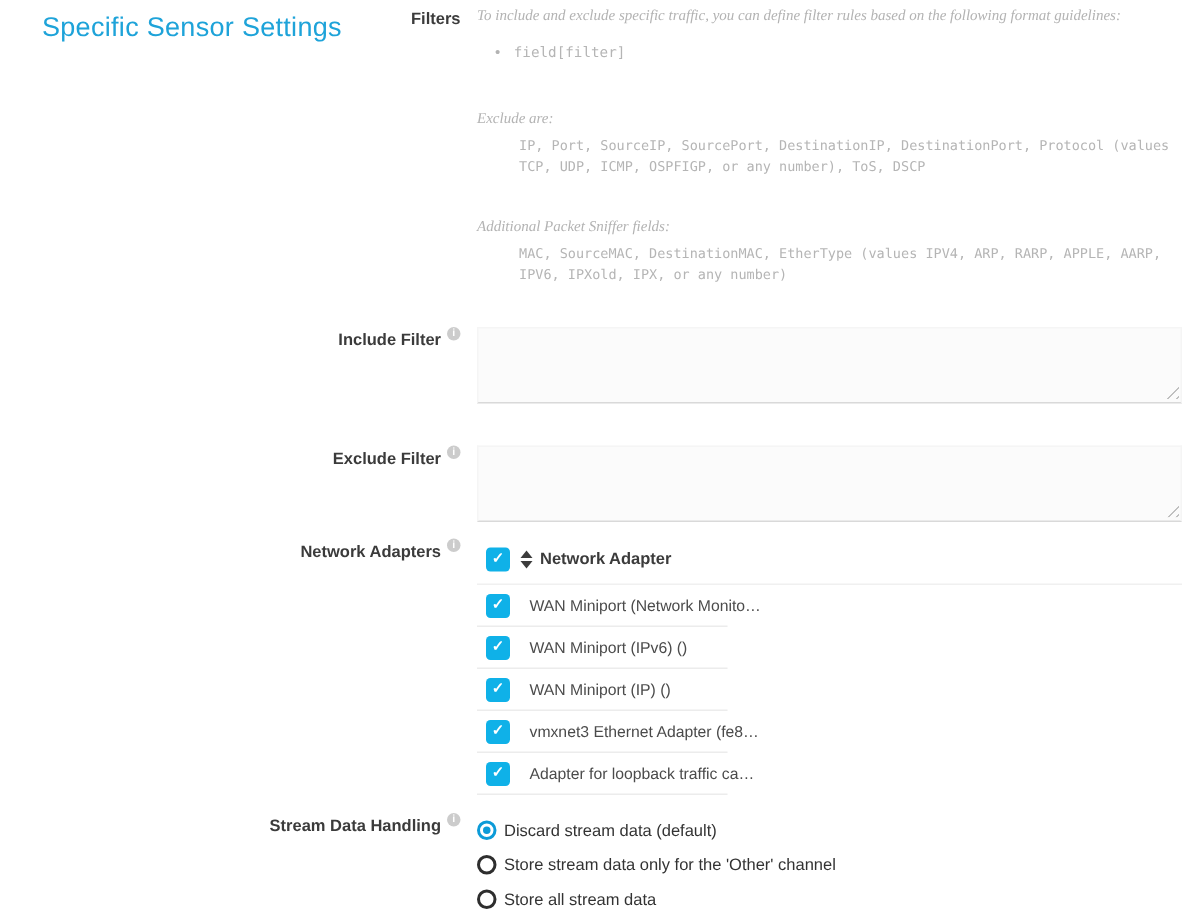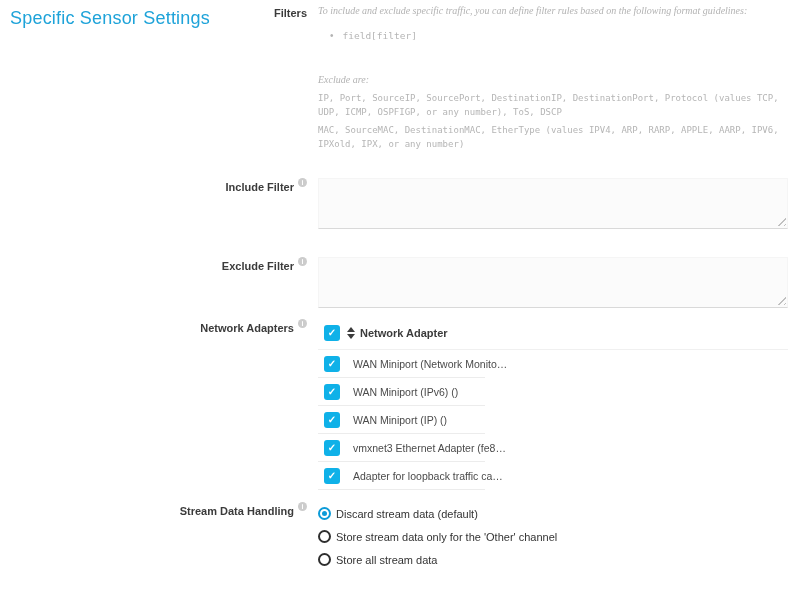--- a/index.html
+++ b/index.html
@@ -1,21 +1,21 @@
 <!DOCTYPE html>
 <html style="--title: #1ea3d9; --checkbox: #0fb1e8; --radio_selected: #0c9bd8;"><head>
 <meta charset="utf-8">
 <style>
   * { margin:0; padding:0; box-sizing:border-box; }
   html,body { background:#fff; }
   body { font-family:"Liberation Sans", sans-serif; }
   .page { position:relative; width:802px; height:608px; background:#fff; overflow:hidden; }
 
   .page-title {
-    position:absolute; top:8px; left:10px;
+    position:absolute; top:8px; left:28px;
     font-size:18px; font-weight:400; color:var(--title,#1ea3d9);
     letter-spacing:.2px;
   }
 
   .form { padding-top:4px; }
   .row { display:flex; align-items:flex-start; }
   .label-col { flex:0 0 307px; width:307px; text-align:right; padding-top:2px;
                display:flex; justify-content:flex-end; align-items:flex-start; }
   .label { font-size:11px; font-weight:bold; color:#3b3b3b; line-height:14px; white-space:nowrap; }
   .info-icon {
@@ -31,21 +31,21 @@
   .bullet-line { display:flex; align-items:center; margin-top:11px; }
   .bullet { color:#b3b3b3; font-size:10px; margin-left:12px; margin-right:9px; line-height:14px; }
   .mono, .mono-strong {
     font-family:"DejaVu Sans Mono", monospace;
     font-size:9px; color:#b5b5b5; line-height:14px;
   }
   .mono-strong { font-size:9.5px; }
   .gap30 { margin-top:30px; }
   .gap26 { margin-top:26px; }
   .gap4  { margin-top:4px; }
-  .mono  { max-width:472px; }
+  .mono  { max-width:472px;margin-left:28px; }
 
   
   .row-include { margin-top:27px; }
   .row-exclude { margin-top:28px; }
   .ta-wrap { position:relative; width:100%; }
   textarea.filter-input {
     display:block; width:100%; height:51px; resize:none; outline:none;
     background:#fbfbfb; border:1px solid #f5f5f5; border-bottom:1px solid #d9d9d9;
     font-family:"Liberation Sans", sans-serif; font-size:11px; color:#444;
   }
@@ -106,20 +106,21 @@
         <span class="label">Filters</span>
       </div>
       <div class="content-col">
         <div class="intro">To include and exclude specific traffic, you can define filter rules based on the following format guidelines:</div>
         <div class="bullet-line">
           <span class="bullet">•</span>
           <span class="mono-strong">field[filter]</span>
         </div>
         <div class="intro gap30">Exclude are:</div>
         <div class="mono gap4">IP, Port, SourceIP, SourcePort, DestinationIP, DestinationPort, Protocol (values TCP, UDP, ICMP, OSPFIGP, or any number), ToS, DSCP</div>
+        <div class="intro gap26">Additional Packet Sniffer fields:</div>
         <div class="mono gap4">MAC, SourceMAC, DestinationMAC, EtherType (values IPV4, ARP, RARP, APPLE, AARP, IPV6, IPXold, IPX, or any number)</div>
       </div>
     </div>
 
     <div class="row row-include">
       <div class="label-col">
         <span class="label">Include Filter</span>
         <span class="info-icon">i</span>
       </div>
       <div class="content-col">

